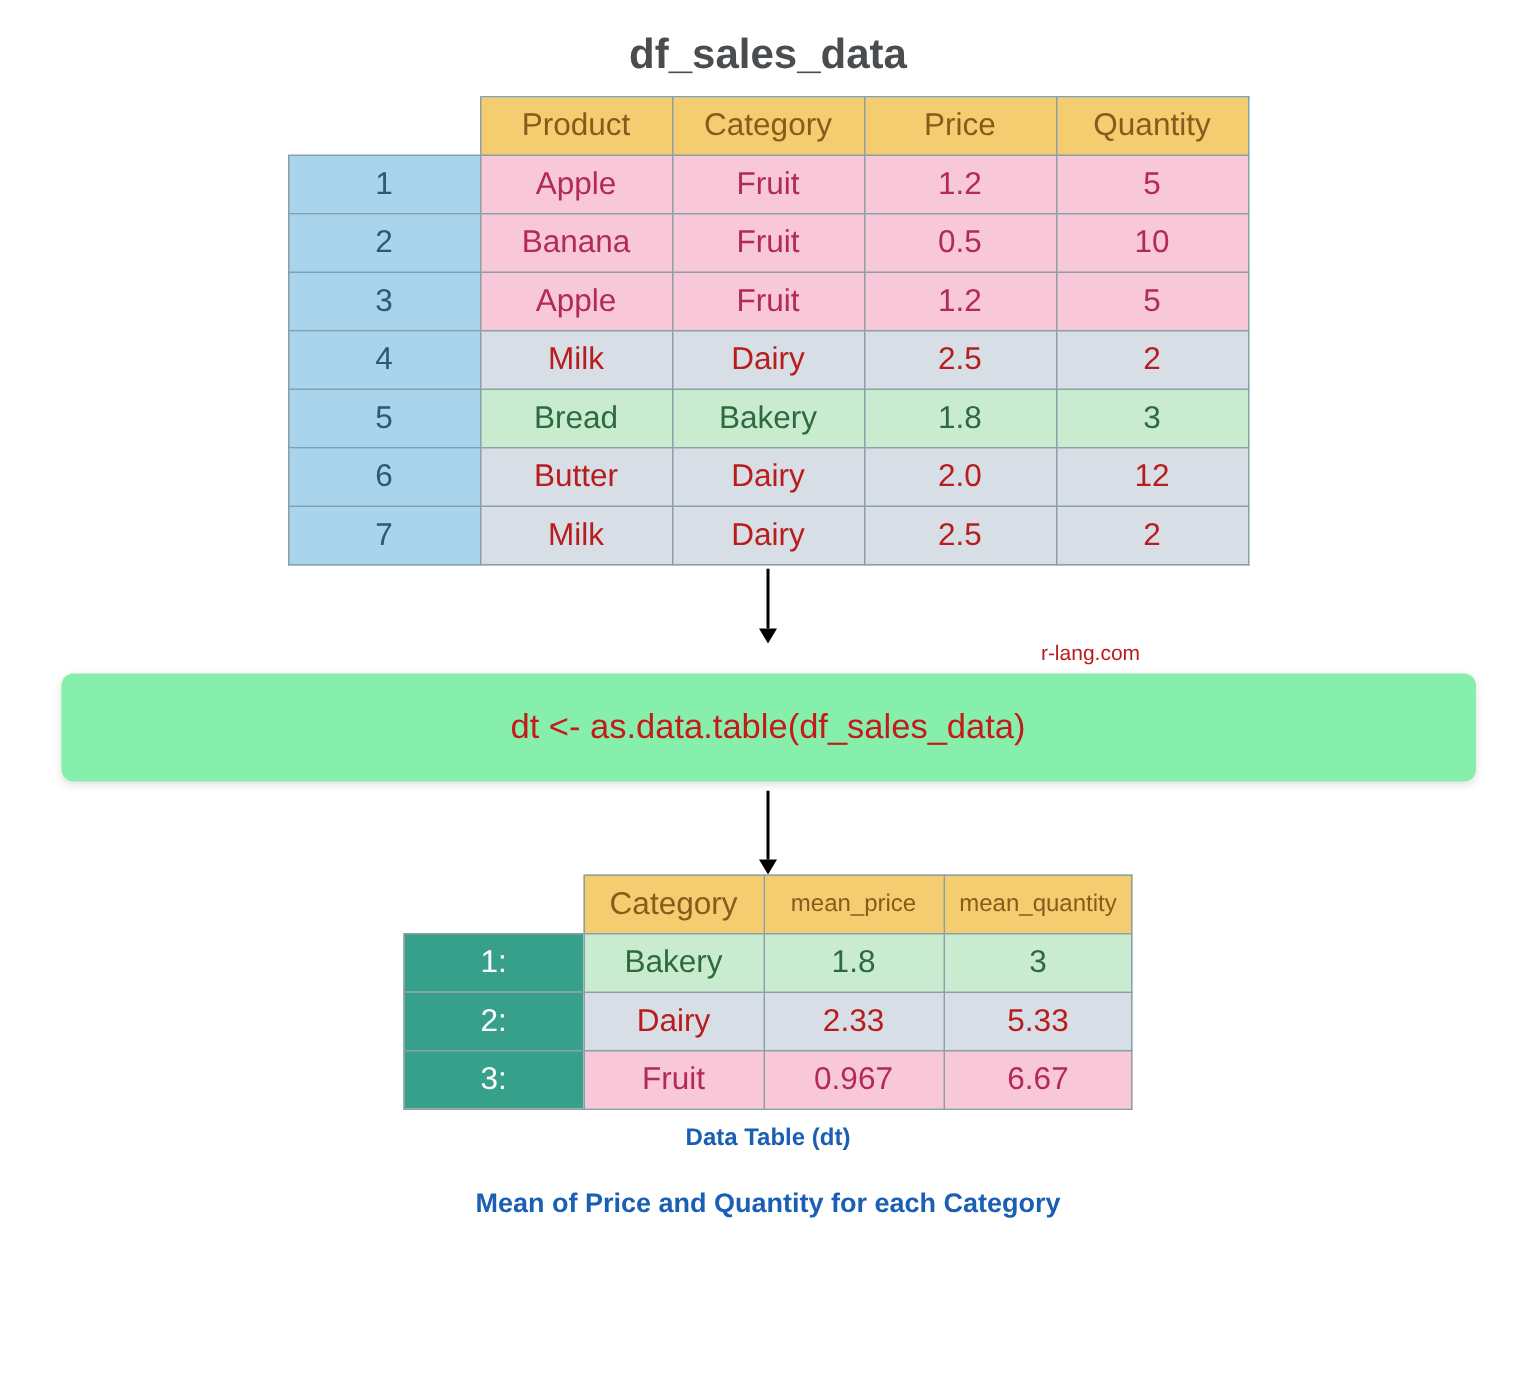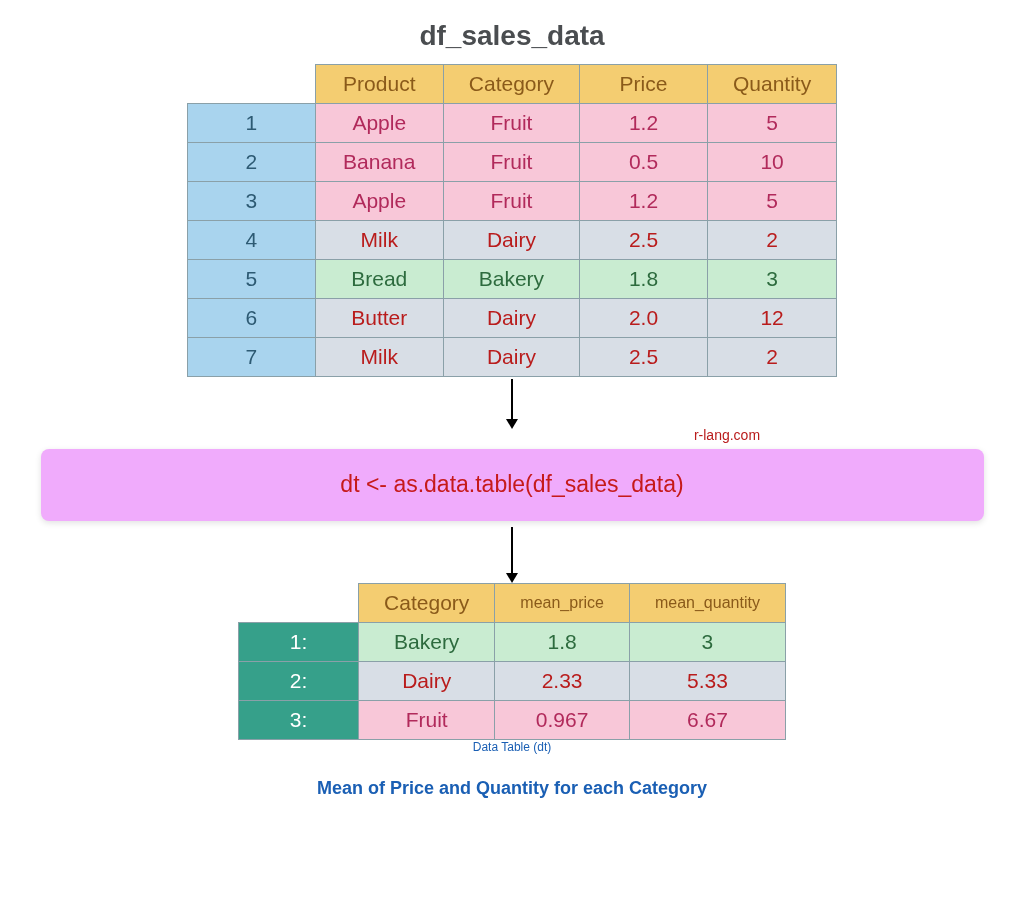--- a/index.html
+++ b/index.html
@@ -20,21 +20,21 @@
     color: #4a4d50;
     margin-bottom: 12px;
   }
   table {
     border-collapse: collapse;
   }
   .t1 td, .t1 th, .t2 td, .t2 th {
     border: 1px solid #8aa0a8;
     text-align: center;
     font-size: 21px;
-    padding: 7px 25px;
+    padding: 7px 10px;
   }
   .t1 th { width: 128px; }
   .t1 td.idx { width: 128px; }
   .t1 td.val { width: 128px; }
   .hdr {
     background: #f4cd71;
     color: #8a5a1a;
     font-weight: 500;
   }
   .idx-blue {
@@ -67,43 +67,43 @@
   .arrow-wrap svg { display: block; }
   .watermark {
     font-size: 14px;
     color: #b91c1c;
     margin-left: 430px;
     margin-top: -2px;
     margin-bottom: 2px;
   }
   .codeblock {
     width: 943px;
-    background: #f0abfc;
+    background: #86efac;
     border-radius: 8px;
     box-shadow: 0 2px 6px rgba(0,0,0,0.12);
     padding: 18px 20px;
     text-align: center;
     color: #c61a1a;
     font-size: 23px;
     line-height: 1.55;
     margin: 4px 14px;
   }
   .codeblock .line { display: block; font-weight: 500; }
   .t2 .idx2 {
     background: #36a08a;
     color: #ffffff;
     width: 90px;
   }
   .t2 th, .t2 td { width: 120px; }
   .t2 th.small { font-size: 16px; }
   .caption {
     color: #1a5fb4;
-    font-weight: 400;
-    font-size: 12px;
-    margin-top: 0;
+    font-weight: 700;
+    font-size: 16px;
+    margin-top: 10px;
   }
   .caption2 {
     color: #1a5fb4;
     font-weight: 600;
     font-size: 18px;
     margin-top: 24px;
   }
 </style>
 </head>
 <body>

